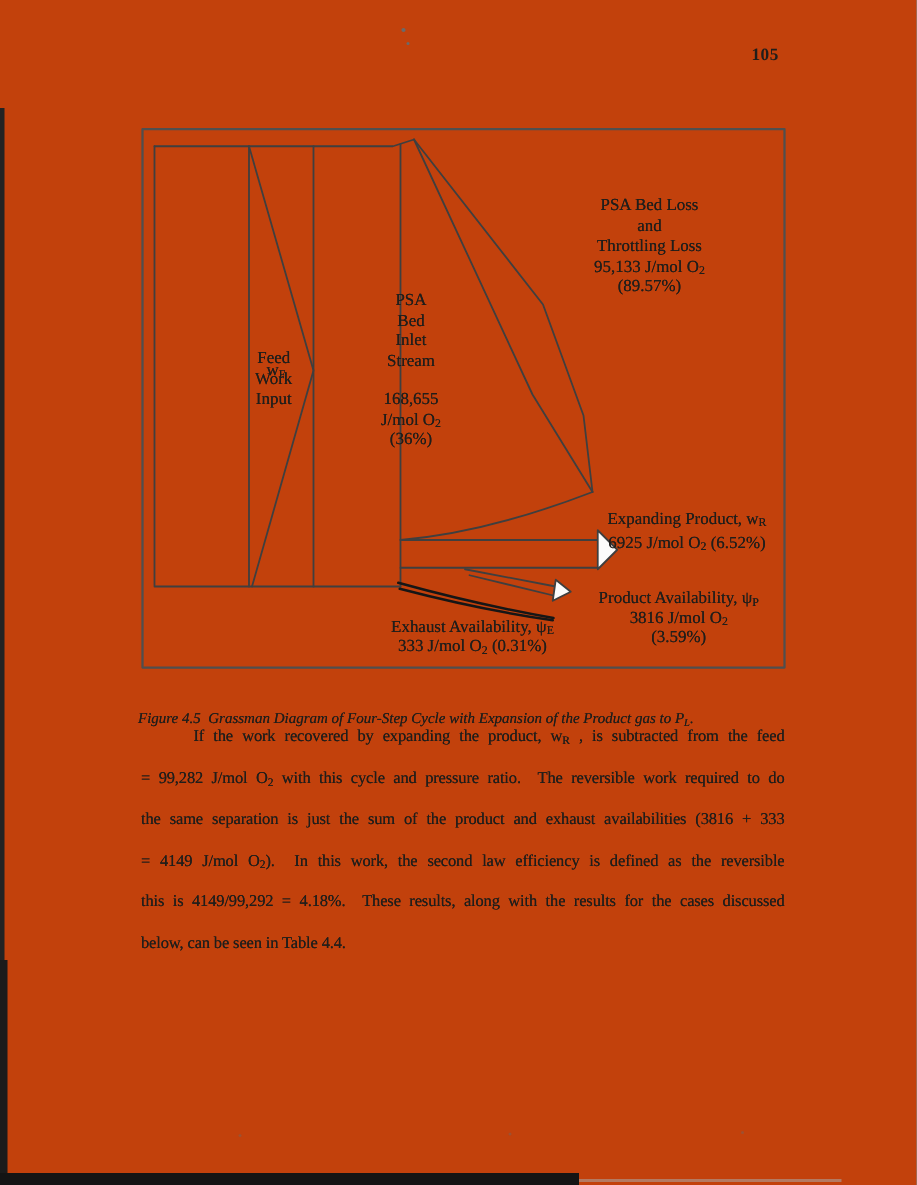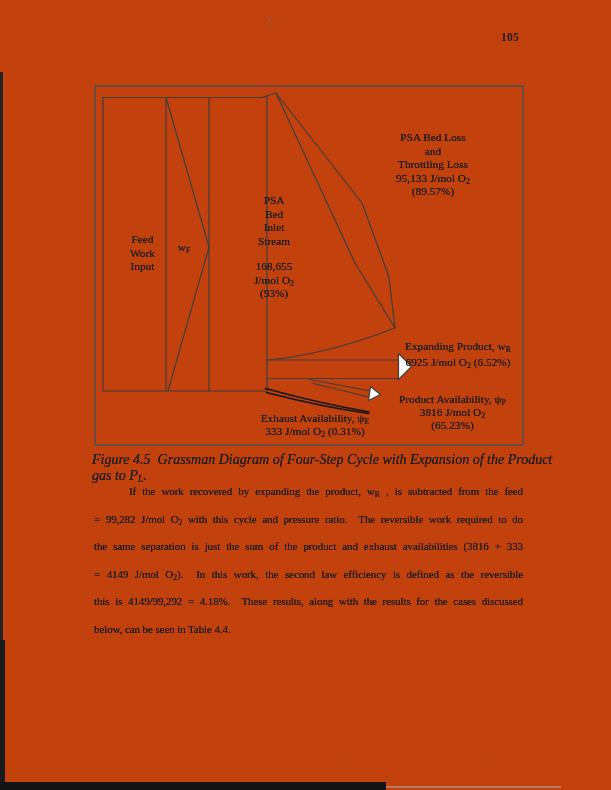--- a/index.html
+++ b/index.html
@@ -14,30 +14,30 @@
     font-size:11.5px; font-weight:bold; letter-spacing:0.3px;
   }
   svg.linework { position:absolute; left:0; top:0; }
   .lbl {
     position:absolute; text-align:center;
     font-size:11.3px; line-height:13.5px;
     text-shadow:0 0 0.3px #201e1b;
   }
   .lbl .spacer { height:12px; }
   sub { font-size:0.7em; vertical-align:-0.25em; line-height:0; }
-  .lbl-feed      { left:103px; top:233px; width:79px;  }
+  .lbl-feed      { left:103px; top:233px; width:79px;padding-left:40px;  }
   .lbl-wf        { left:170px; top:241px; width:28px;  }
   .lbl-psa       { left:209px; top:194px; width:42px;margin-left:44px;  }
   .lbl-loss      { left:368px; top:131px; width:130px; }
   .lbl-expanding { left:391px; top:338px; width:134px; line-height:16px; }
   .lbl-product   { left:385px; top:393px; width:135px; line-height:13.2px; }
   .lbl-exhaust   { left:239px; top:412px; width:152px; line-height:13.2px; }
   .caption {
-    position:absolute; left:92px; top:452px; width:470px;
-    font-style:italic; font-size:14px;
+    position:absolute; left:92px; top:474px; width:470px;
+    font-style:italic; font-size:10px;
     text-shadow:0 0 0.3px #201e1b;
   }
   .para {
     position:absolute; left:94px; top:478px; width:429px;
     font-size:11px; line-height:27.55px; letter-spacing:-0.1px;
     text-shadow:0 0 0.3px #201e1b;
   }
   .para .line {
     white-space:nowrap; text-align:justify; text-align-last:justify;
     box-sizing:border-box;
@@ -100,40 +100,40 @@
   <div class="lbl lbl-wf">w<sub>F</sub></div>
 
   <div class="lbl lbl-psa">
     <div>PSA</div>
     <div>Bed</div>
     <div>Inlet</div>
     <div>Stream</div>
     <div class="spacer"></div>
     <div>168,655</div>
     <div>J/mol O<sub>2</sub></div>
-    <div>(93%)</div>
+    <div>(36%)</div>
   </div>
 
   <div class="lbl lbl-loss">
     <div>PSA Bed Loss</div>
     <div>and</div>
     <div>Throttling Loss</div>
     <div>95,133 J/mol O<sub>2</sub></div>
     <div>(89.57%)</div>
   </div>
 
   <div class="lbl lbl-expanding">
     <div>Expanding Product, w<sub>R</sub></div>
     <div>6925 J/mol O<sub>2</sub> (6.52%)</div>
   </div>
 
   <div class="lbl lbl-product">
     <div>Product Availability, ψ<sub>P</sub></div>
     <div>3816 J/mol O<sub>2</sub></div>
-    <div>(65.23%)</div>
+    <div>(3.59%)</div>
   </div>
 
   <div class="lbl lbl-exhaust">
     <div>Exhaust Availability, ψ<sub>E</sub></div>
     <div>333 J/mol O<sub>2</sub> (0.31%)</div>
   </div>
 
   <div class="caption">Figure 4.5&nbsp; Grassman Diagram of Four-Step Cycle with Expansion of the Product gas to P<sub>L</sub>.</div>
 
   <div class="para">

